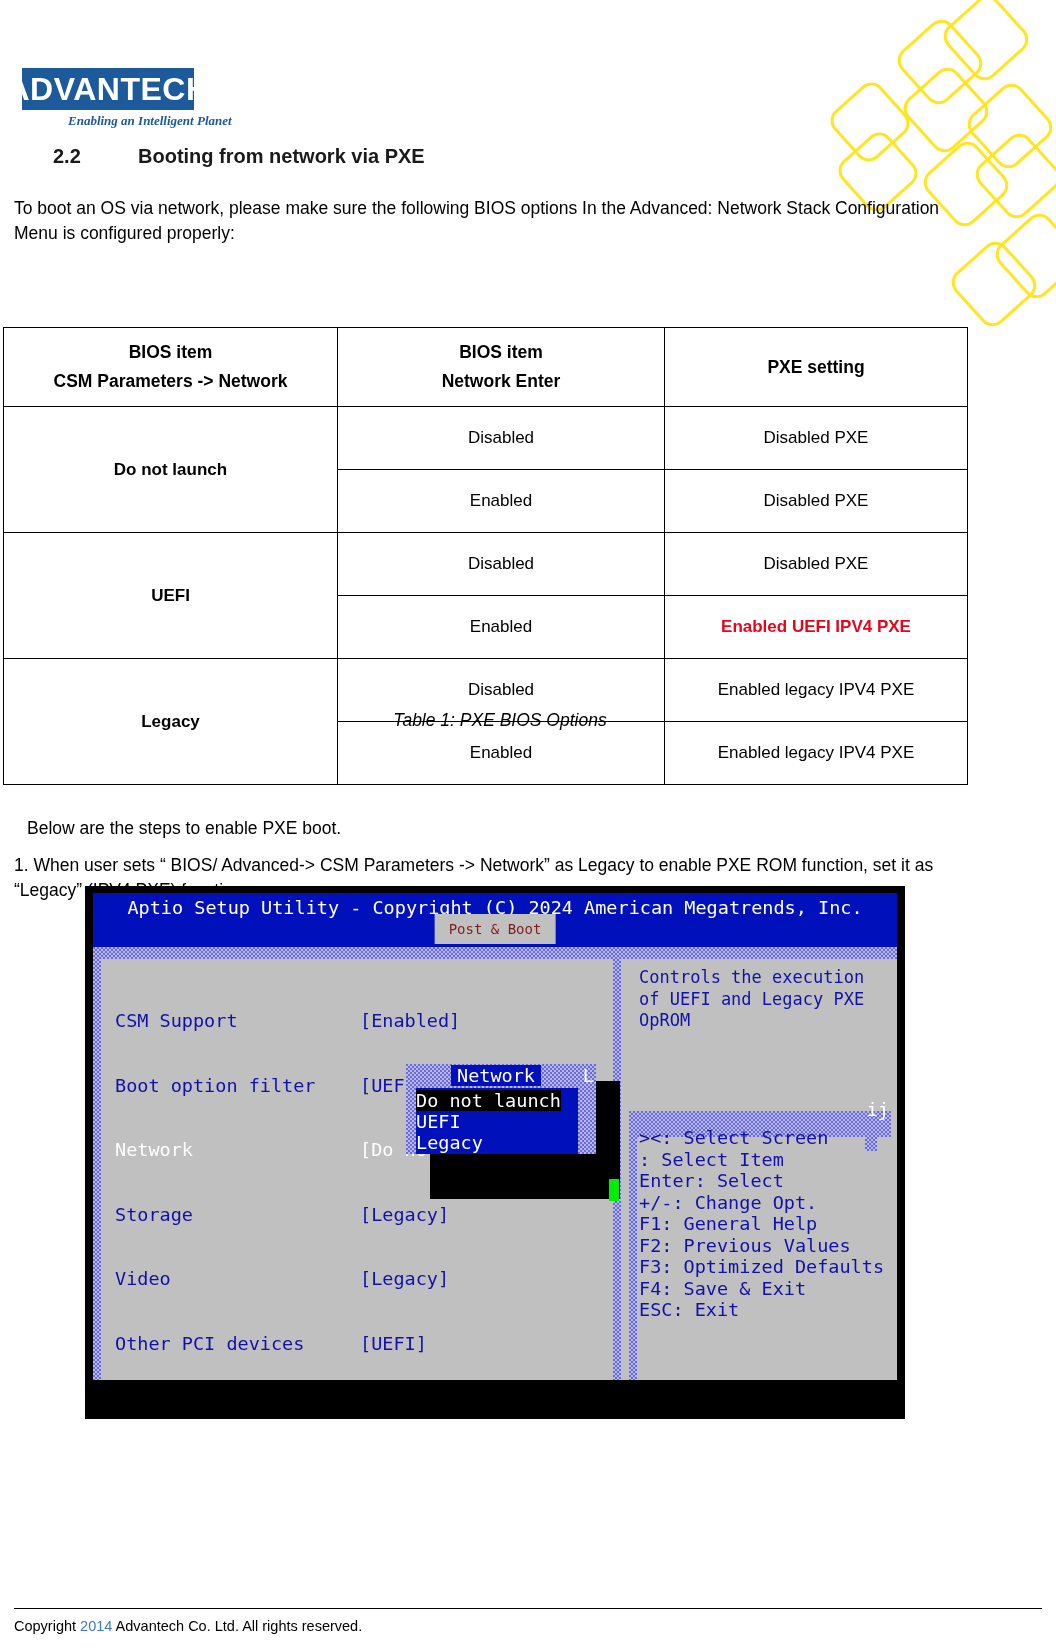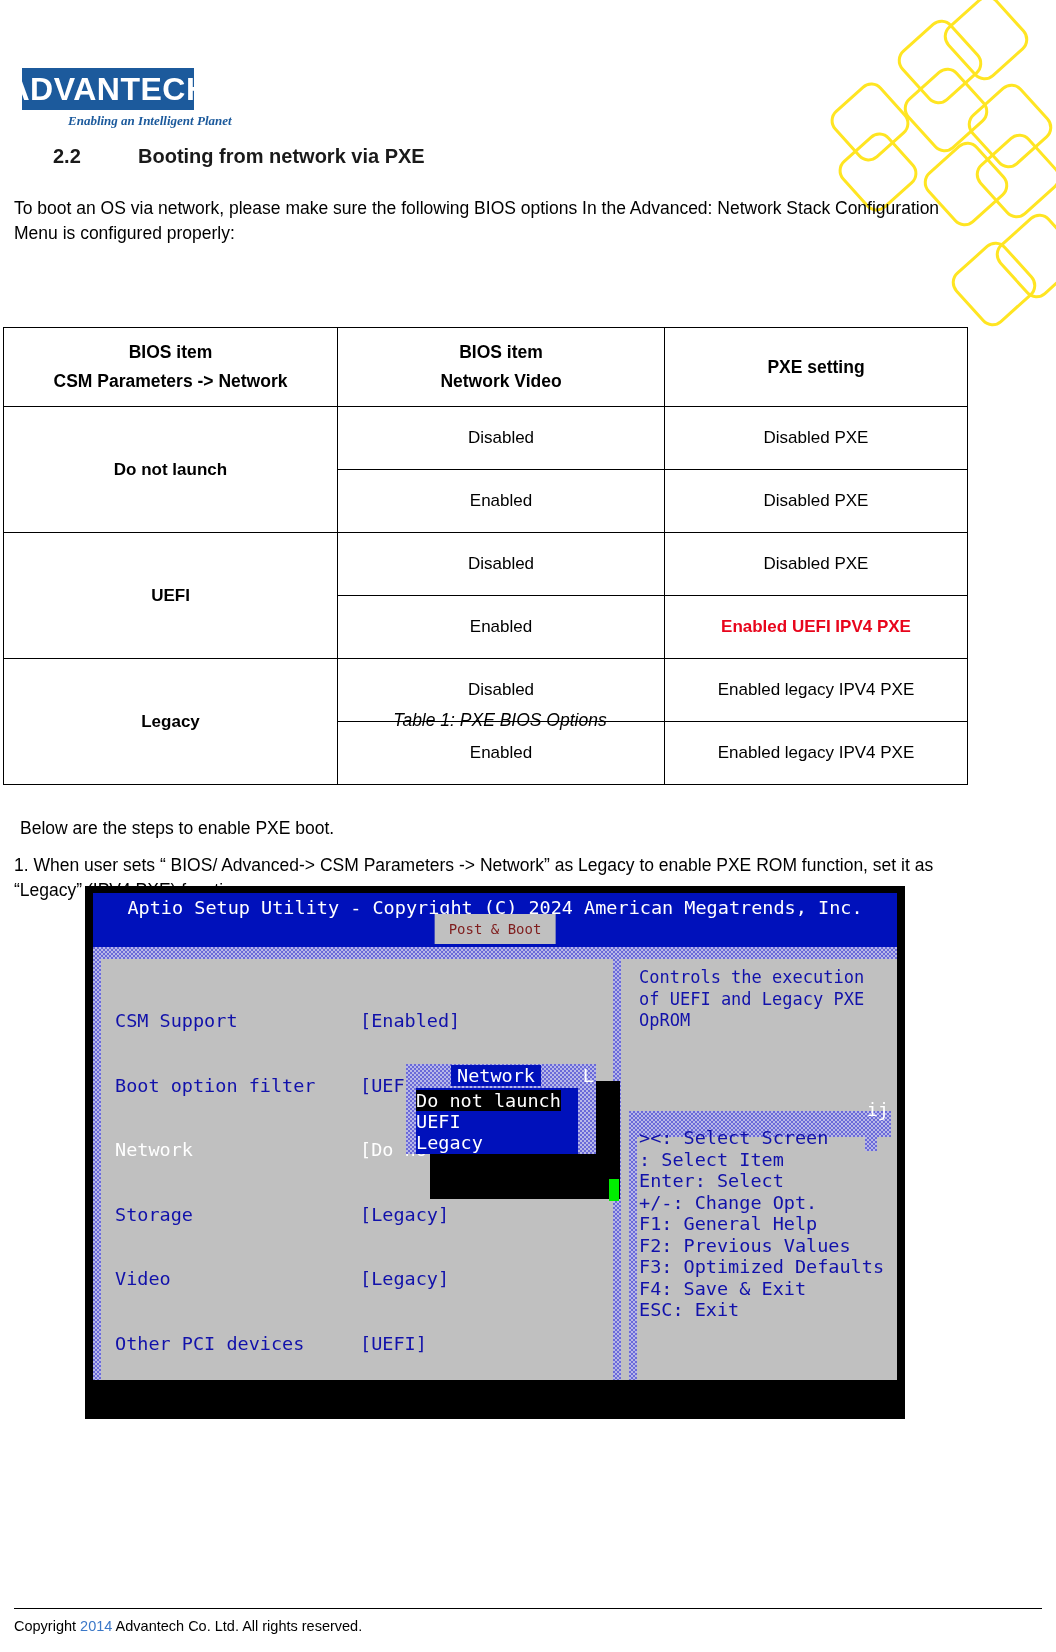--- a/index.html
+++ b/index.html
@@ -117,21 +117,21 @@
     left: 0;
     width: 1000px;
     text-align: center;
     font-weight: normal;
     font-style: italic;
     font-size: 17.5px;
   }
 
   #below-text {
     position: absolute;
-    left: 20px;
+    left: 27px;
     top: 818px;
     font-size: 17.5px;
   }
   #step1 {
     position: absolute;
     left: 14px;
     top: 853px;
     width: 985px;
     font-size: 17.5px;
     line-height: 25px;
@@ -396,21 +396,21 @@
 
 <table id="pxe-table">
   <tbody>
     <tr>
       <th style="width:325px;">
         <span class="hdr-line">BIOS item</span>
         <span class="hdr-line">CSM Parameters -&gt; Network</span>
       </th>
       <th style="width:318px;">
         <span class="hdr-line">BIOS item</span>
-        <span class="hdr-line">Network Video</span>
+        <span class="hdr-line">Network Enter</span>
       </th>
       <th>
         <span>PXE setting</span>
       </th>
     </tr>
 
     <tr>
       <td class="grp" rowspan="2">Do not launch</td>
       <td class="val">Disabled</td>
       <td class="val">Disabled PXE</td>

